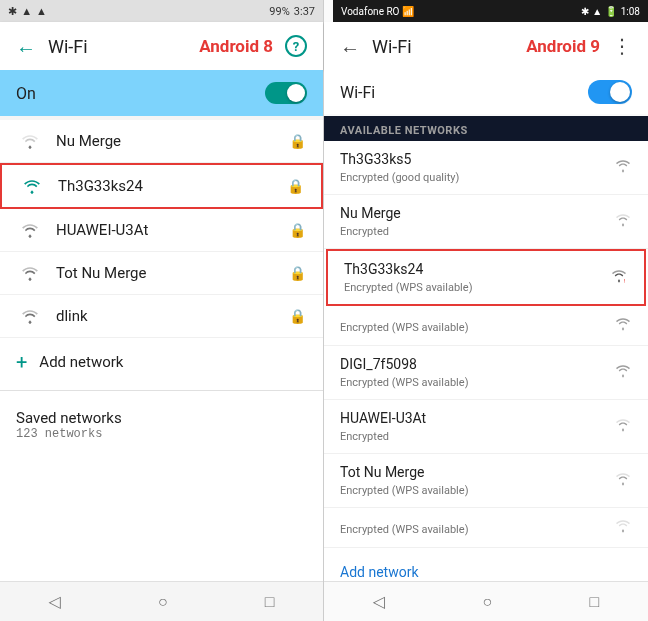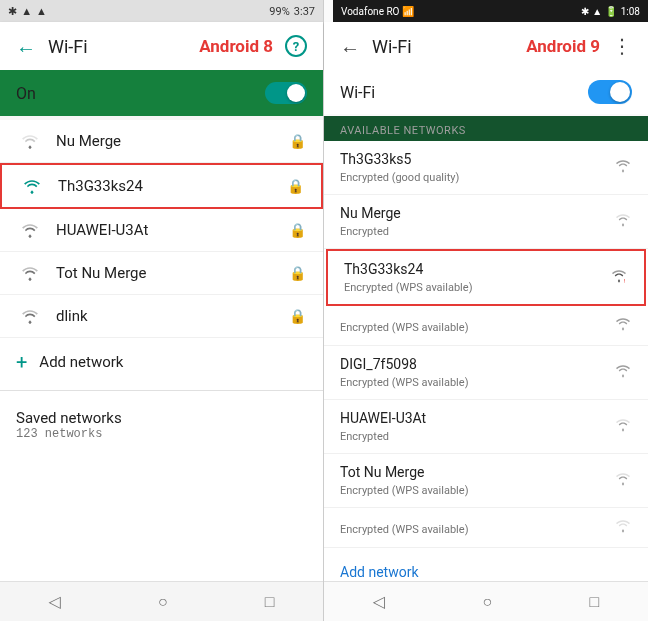--- a/index.html
+++ b/index.html
@@ -77,21 +77,21 @@
       color: #009688;
       display: flex;
       align-items: center;
       justify-content: center;
       font-size: 13px;
       font-weight: bold;
       cursor: pointer;
     }
 
     .wifi-toggle-row {
-      background: #15803d;
+      background: #7dd3fc;
       padding: 12px 16px;
       display: flex;
       align-items: center;
       justify-content: space-between;
       margin-bottom: 4px;
     }
 
     .wifi-toggle-label {
       font-size: 16px;
       color: #212121;
@@ -313,23 +313,23 @@
       border-radius: 50%;
       top: 2px;
       right: 2px;
       box-shadow: 0 1px 3px rgba(0,0,0,0.3);
     }
 
     .section-header-a9 {
       padding: 8px 16px 4px;
       font-size: 11px;
       color: #9e9e9e;
-      font-weight: 400;
+      font-weight: 700;
       letter-spacing: 0.5px;
-      background: #14532d;
+      background: #0f172a;
     }
 
     .network-list-a9 {
       flex: 1;
       overflow-y: auto;
       background: #fff;
     }
 
     .network-item-a9 {
       display: flex;

